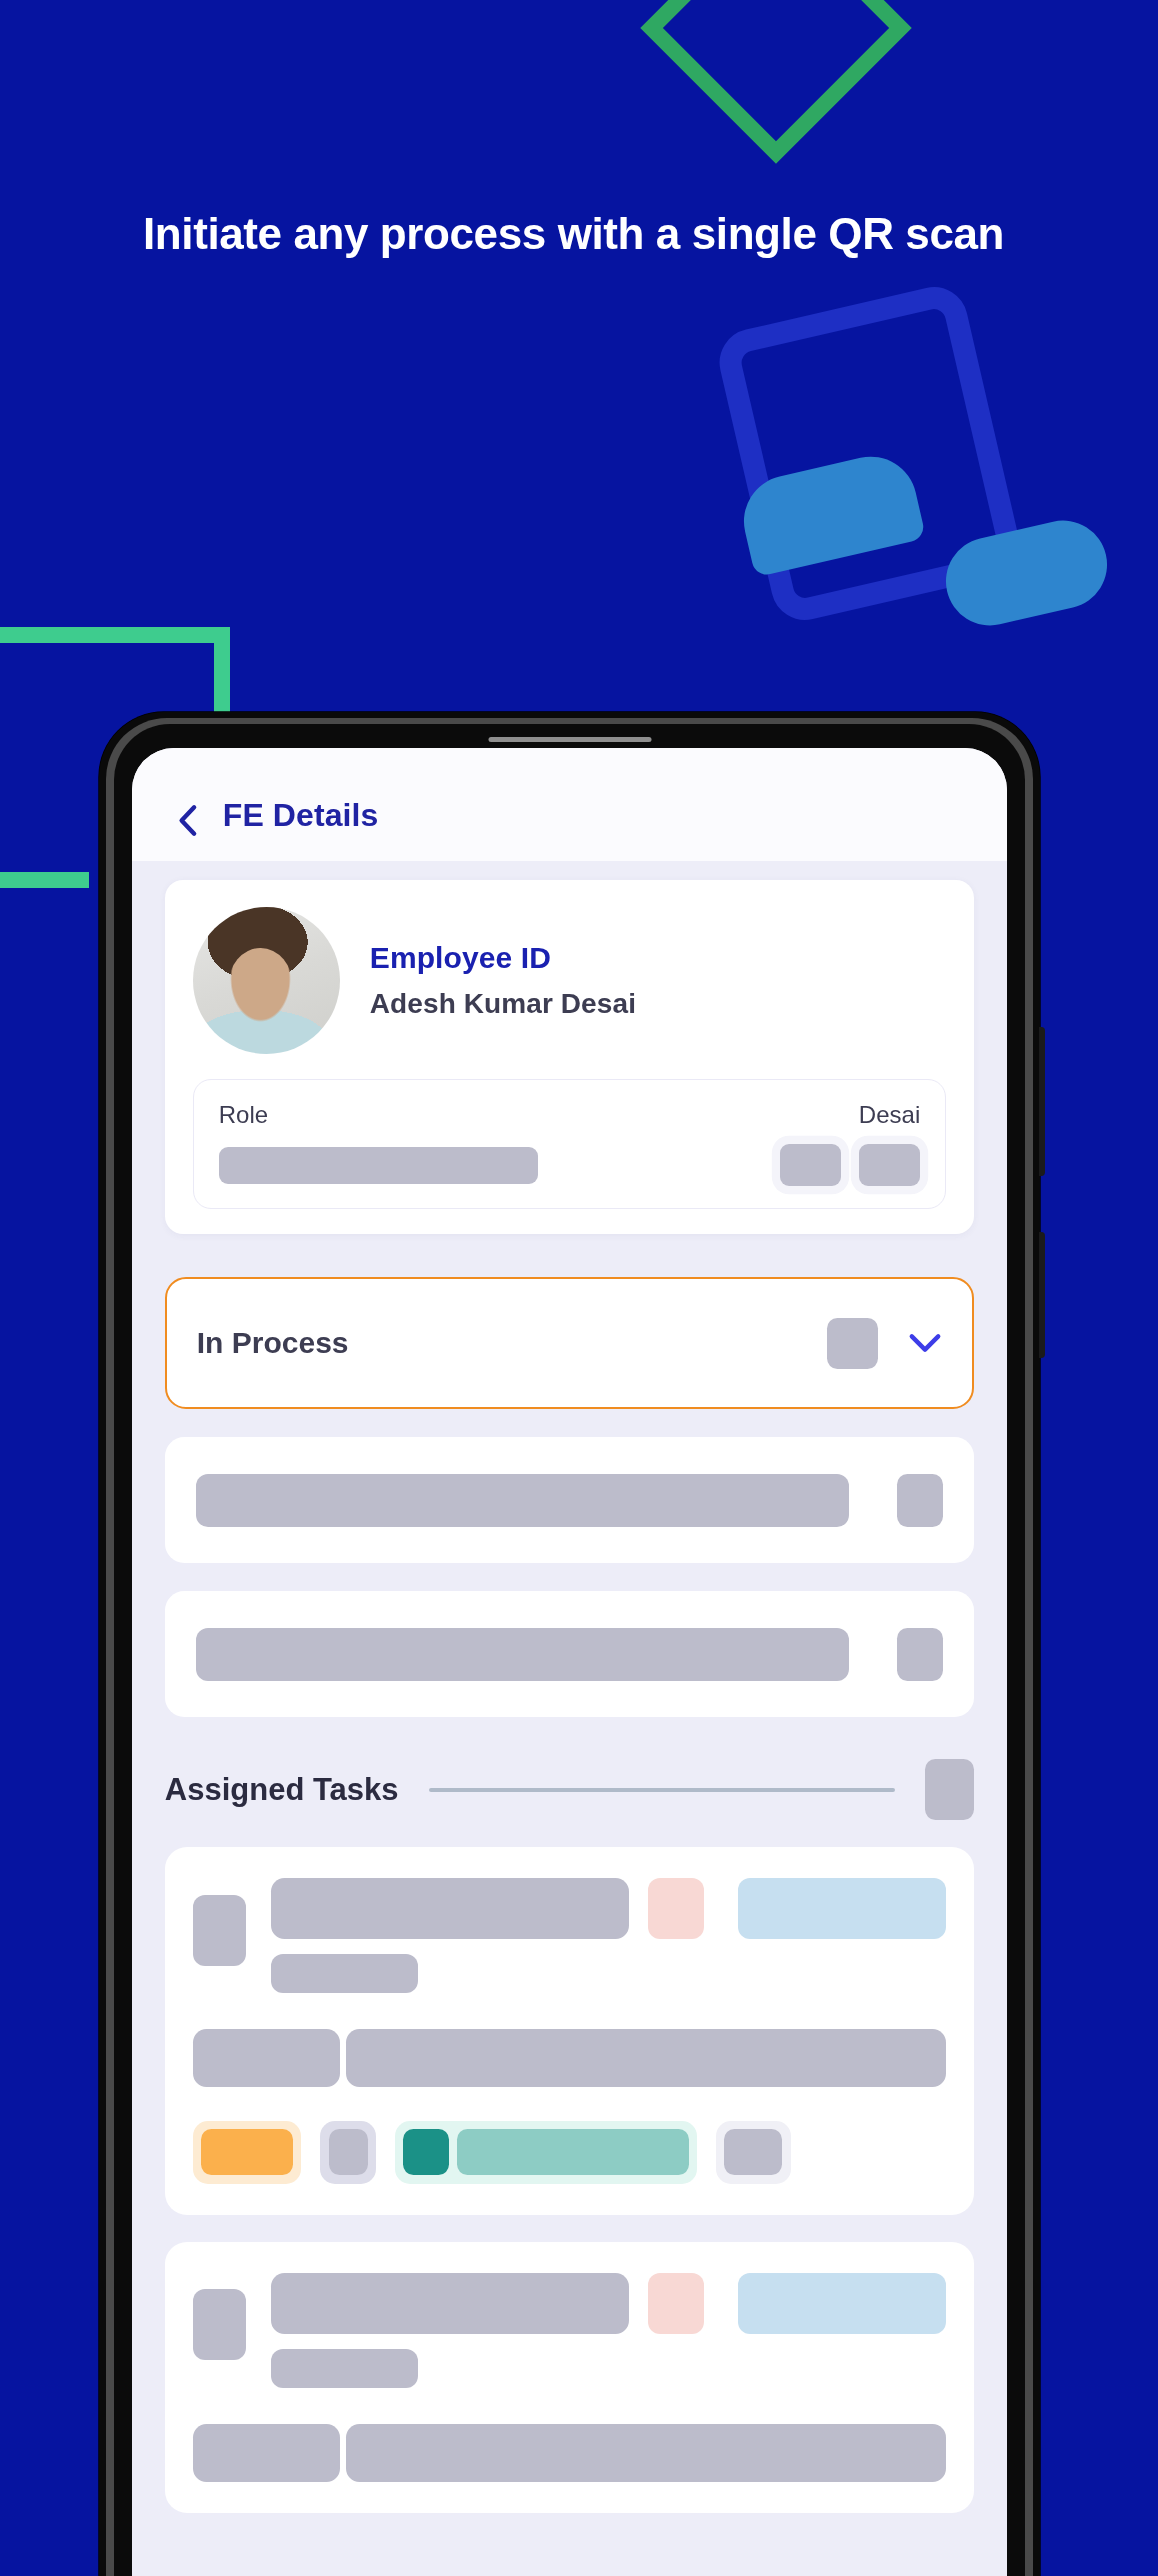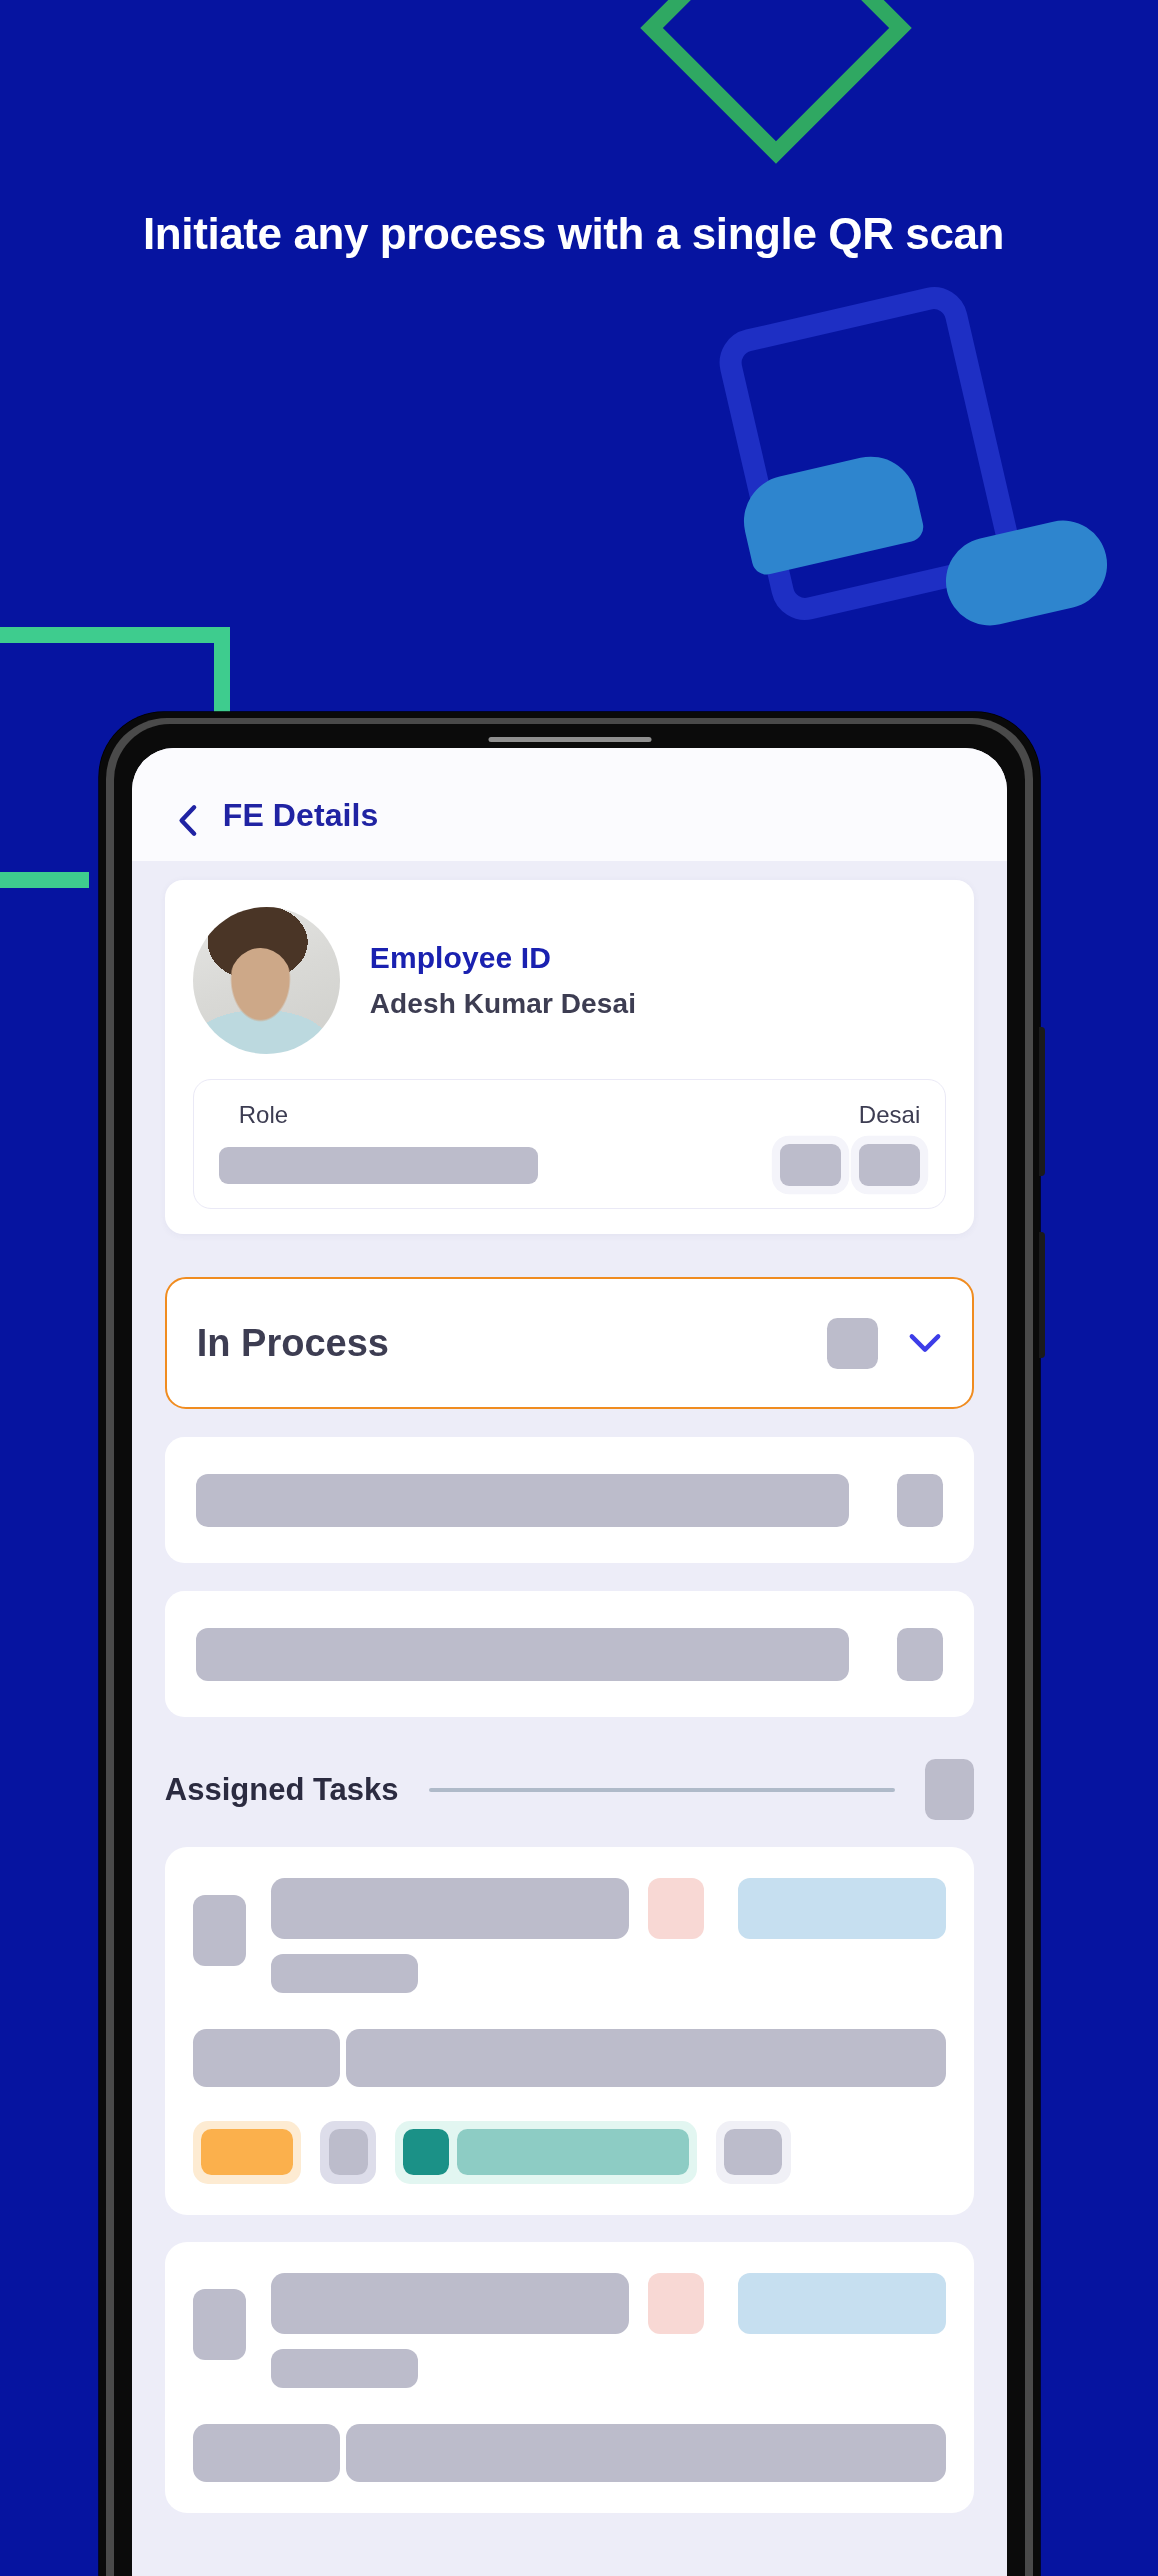--- a/index.html
+++ b/index.html
@@ -211,21 +211,20 @@
   }
   .role-row {
     display: flex;
     justify-content: space-between;
     align-items: baseline;
   }
   .role-label {
     color: #3D3D52;
     font-size: 24px;
     font-weight: 400;
-    margin-left: 20px;
   }
   .role-bars {
     margin-top: 15px;
     display: flex;
     align-items: center;
     justify-content: space-between;
   }
   .bar-role {
     width: 319px; height: 37px;
     background: #BCBCCB;
@@ -247,21 +246,21 @@
     border-radius: 21px;
     height: 132px;
     display: flex;
     align-items: center;
     padding: 0 30px;
     cursor: pointer;
   }
   .status-label {
     flex: 1;
     color: #3D3D52;
-    font-size: 38px;
+    font-size: 30px;
     font-weight: 600;
   }
   .status-chip {
     width: 51px; height: 51px;
     background: #BCBCCB;
     border-radius: 10.4px;
     margin-right: 30px;
   }
   .chev-down svg { display: block; }
 

